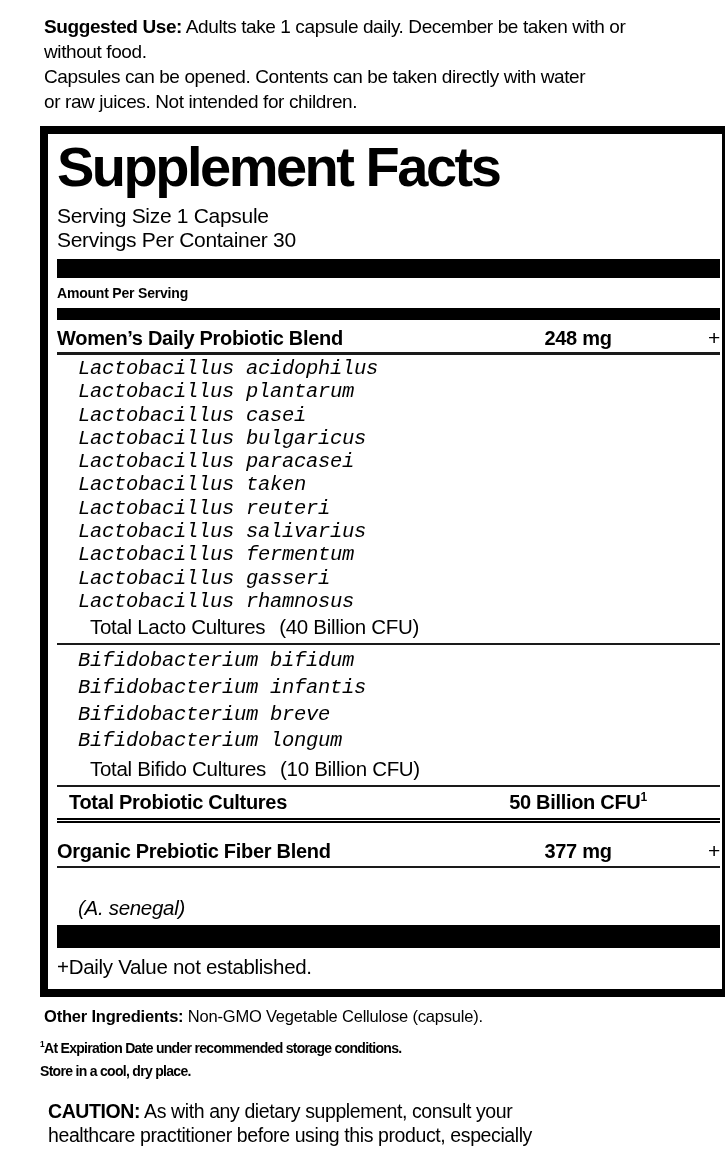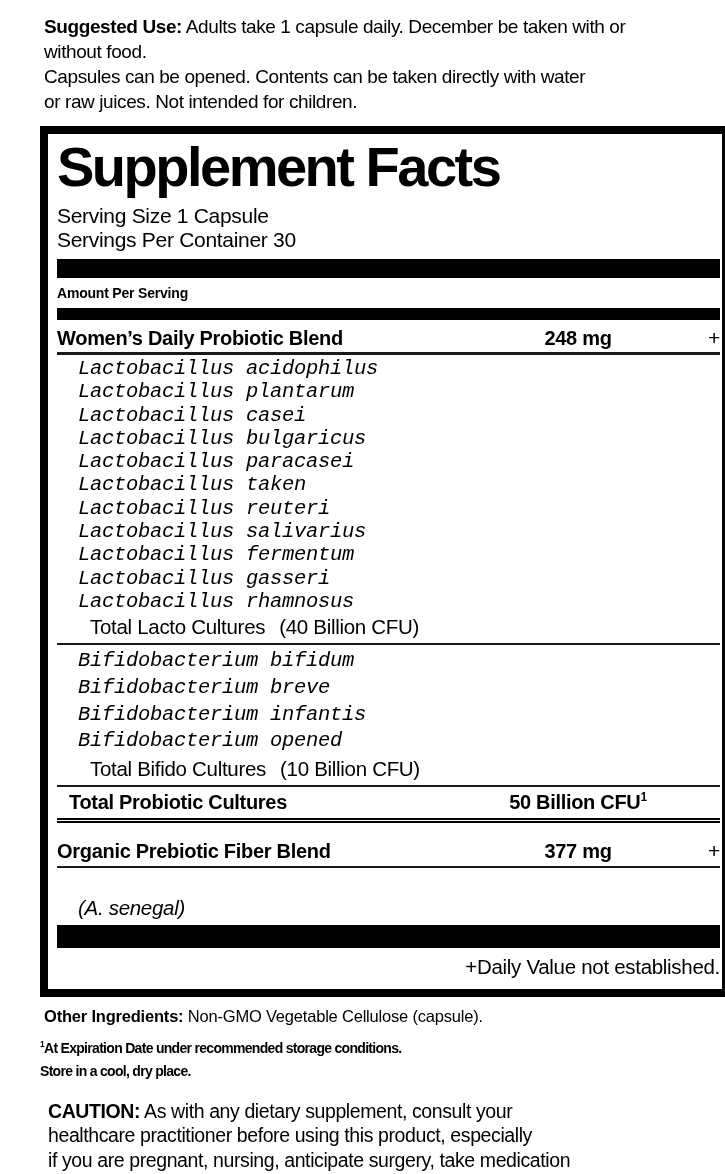--- a/index.html
+++ b/index.html
@@ -52,21 +52,21 @@
   .species{list-style:none;margin:2px 0 0 0;padding:0 0 0 21px;font-family:Liberation Mono, monospace;}
   .species li{font-style:italic;font-size:20.5px;line-height:23.3px;letter-spacing:-0.3px;}
   .species.bifido li{line-height:26.7px;}
 
   .subtotal{font-size:20.5px;line-height:25px;padding-left:33px;letter-spacing:-0.3px;margin-top:1px;}
   .subtotal .gap{display:inline-block;width:14px;}
 
   .prebiotic-ing{font-size:20.5px;line-height:23.5px;padding-left:21px;
     letter-spacing:-0.3px;margin-top:4px;}
 
-  .dv-footnote{font-size:20.5px;line-height:24px;margin:7px 0 4px 0;letter-spacing:-0.3px;text-align:right;}
+  .dv-footnote{font-size:20.5px;line-height:24px;margin:7px 0 4px 0;letter-spacing:-0.3px;}
 
   sup{font-size:0.6em;vertical-align:super;line-height:0;}
 
   
   .other-ing{margin:9px 0 0 44px;font-size:16.5px;line-height:20px;letter-spacing:-0.2px;}
   .storage-note{
     margin:11px 0 0 40px;font-size:14px;line-height:22.5px;
     font-weight:bold;letter-spacing:-0.7px;
   }
   .caution{margin:17px 40px 0 48px;font-size:19.5px;line-height:24.3px;letter-spacing:-0.4px;}
@@ -117,23 +117,23 @@
       <li>Lactobacillus rhamnosus</li>
     </ul>
     <div class="subtotal">
       <span>Total Lacto Cultures</span><span class="gap"></span><span>(40 Billion CFU)</span>
     </div>
 
     <div class="rule"></div>
 
     <ul class="species bifido">
       <li>Bifidobacterium bifidum</li>
+      <li>Bifidobacterium infantis</li>
       <li>Bifidobacterium breve</li>
-      <li>Bifidobacterium infantis</li>
-      <li>Bifidobacterium opened</li>
+      <li>Bifidobacterium longum</li>
     </ul>
     <div class="subtotal">
       <span>Total Bifido Cultures</span><span class="gap"></span><span>(10 Billion CFU)</span>
     </div>
 
     <div class="rule"></div>
 
     <div class="row indent" style="margin-top:2px;">
       <span class="name">Total Probiotic Cultures</span>
       <span class="amt"><span>50 Billion CFU</span><sup>1</sup></span>
@@ -169,17 +169,17 @@
 
   <p class="storage-note">
     <sup>1</sup><span>At Expiration Date under recommended storage conditions.</span><br>
     <span>Store in a cool, dry place.</span>
   </p>
 
   <p class="caution">
     <b>CAUTION:</b>
     <span>As with any dietary supplement, consult your</span><br>
     <span>healthcare practitioner before using this product, especially</span><br>
-    <span>if you are pregnant, nursing, anticipate surgery, take medication</span><br>
+    <br>
     <span>on a regular basis or are otherwise under medical supervision.</span>
   </p>
 
 </div>
 
 </body></html>

